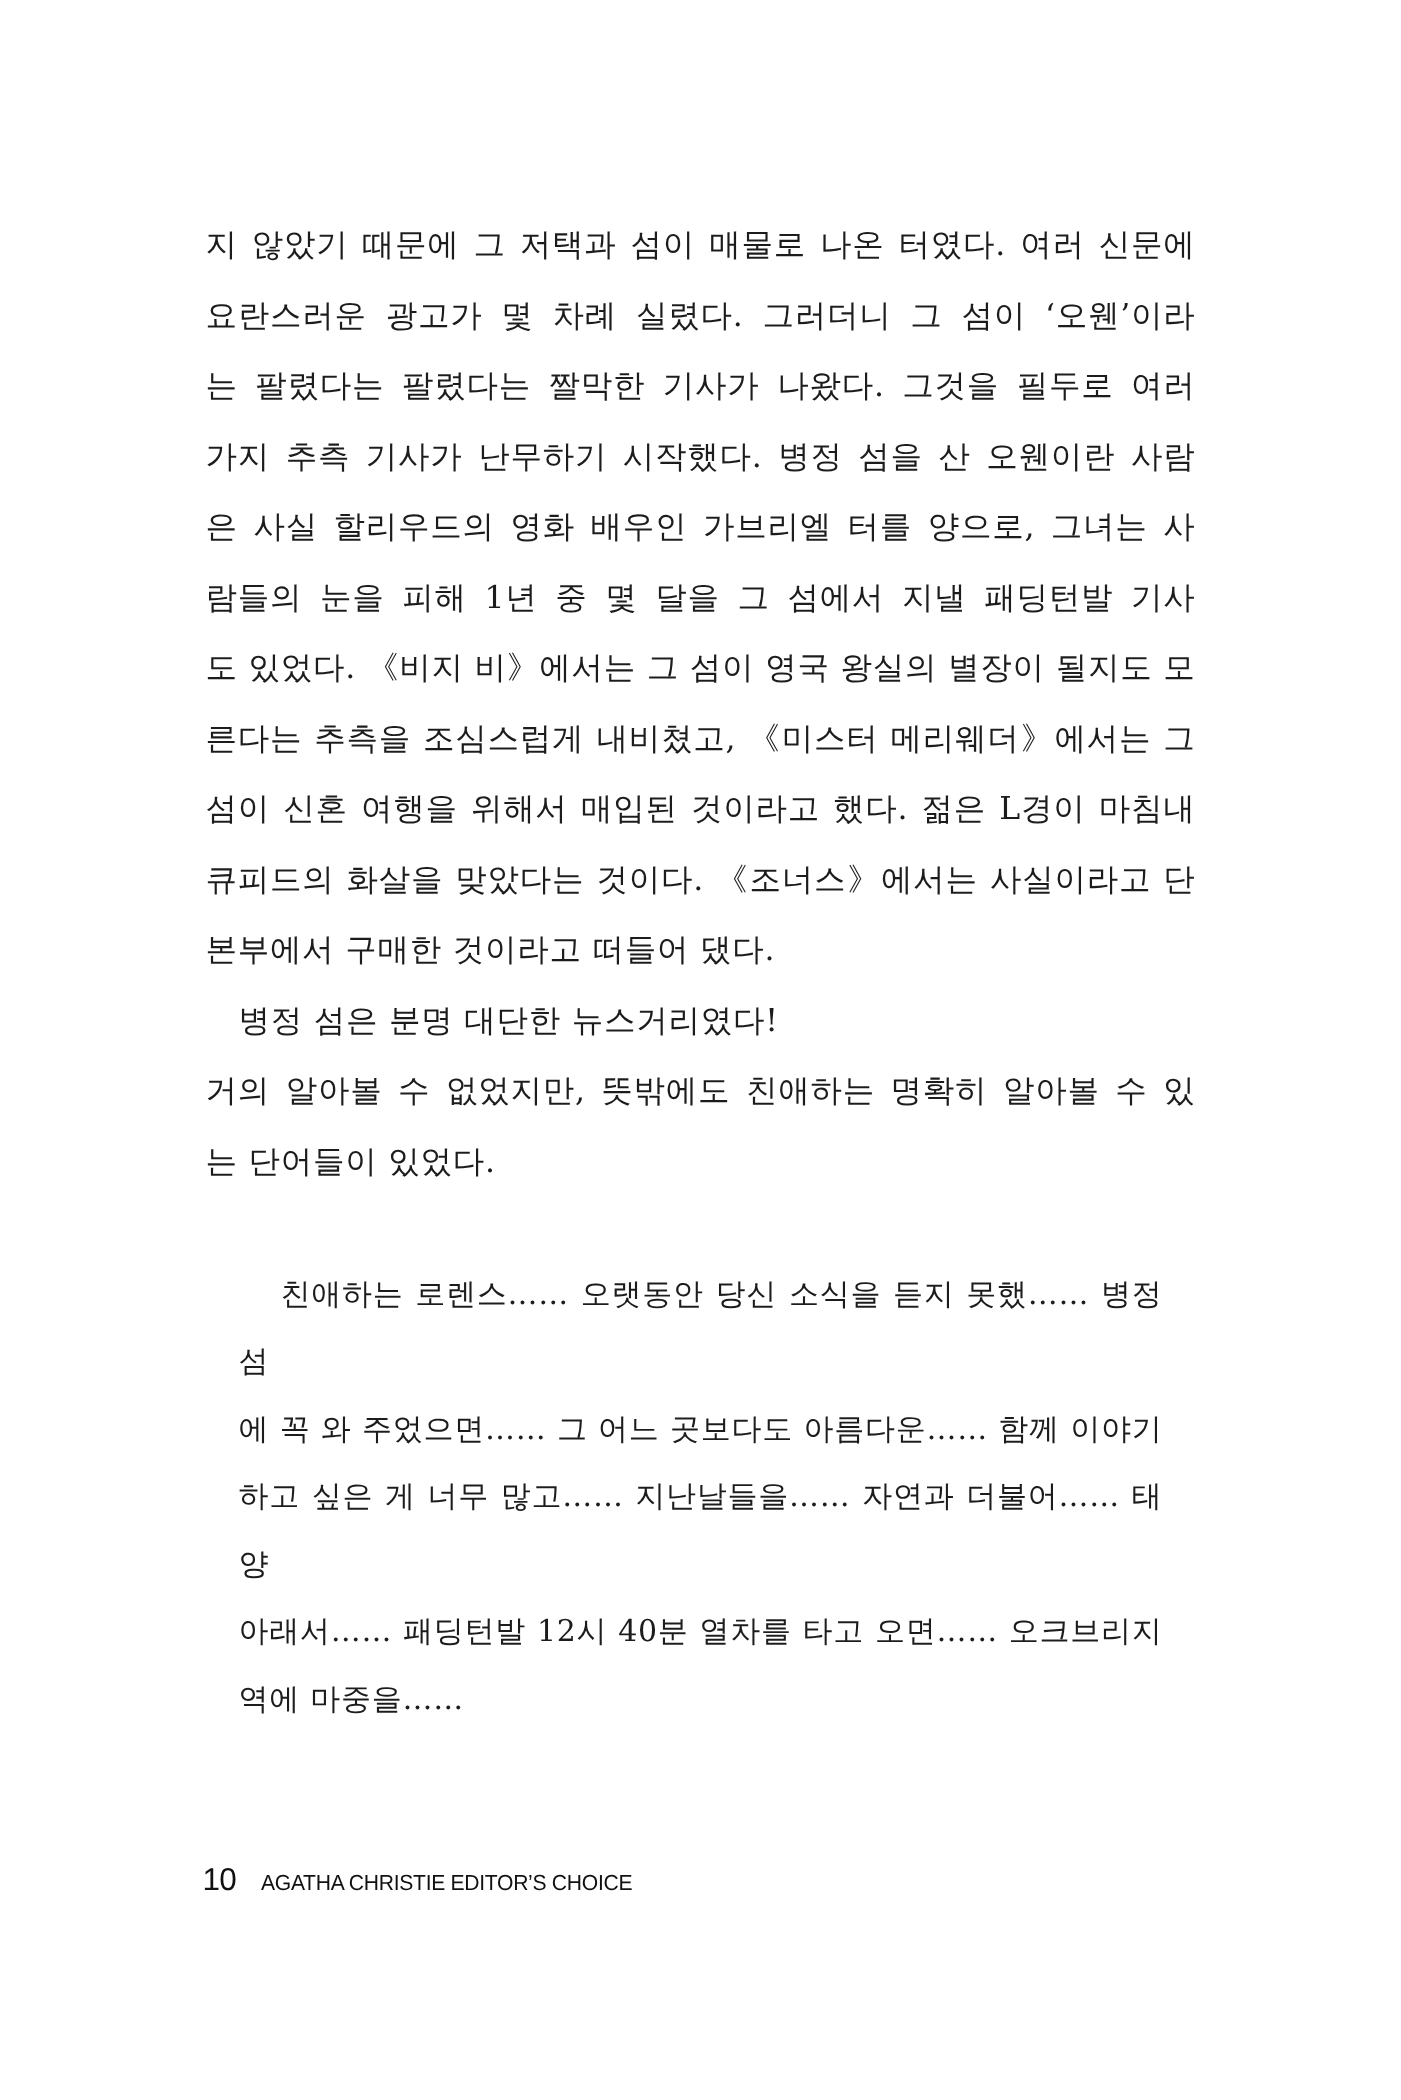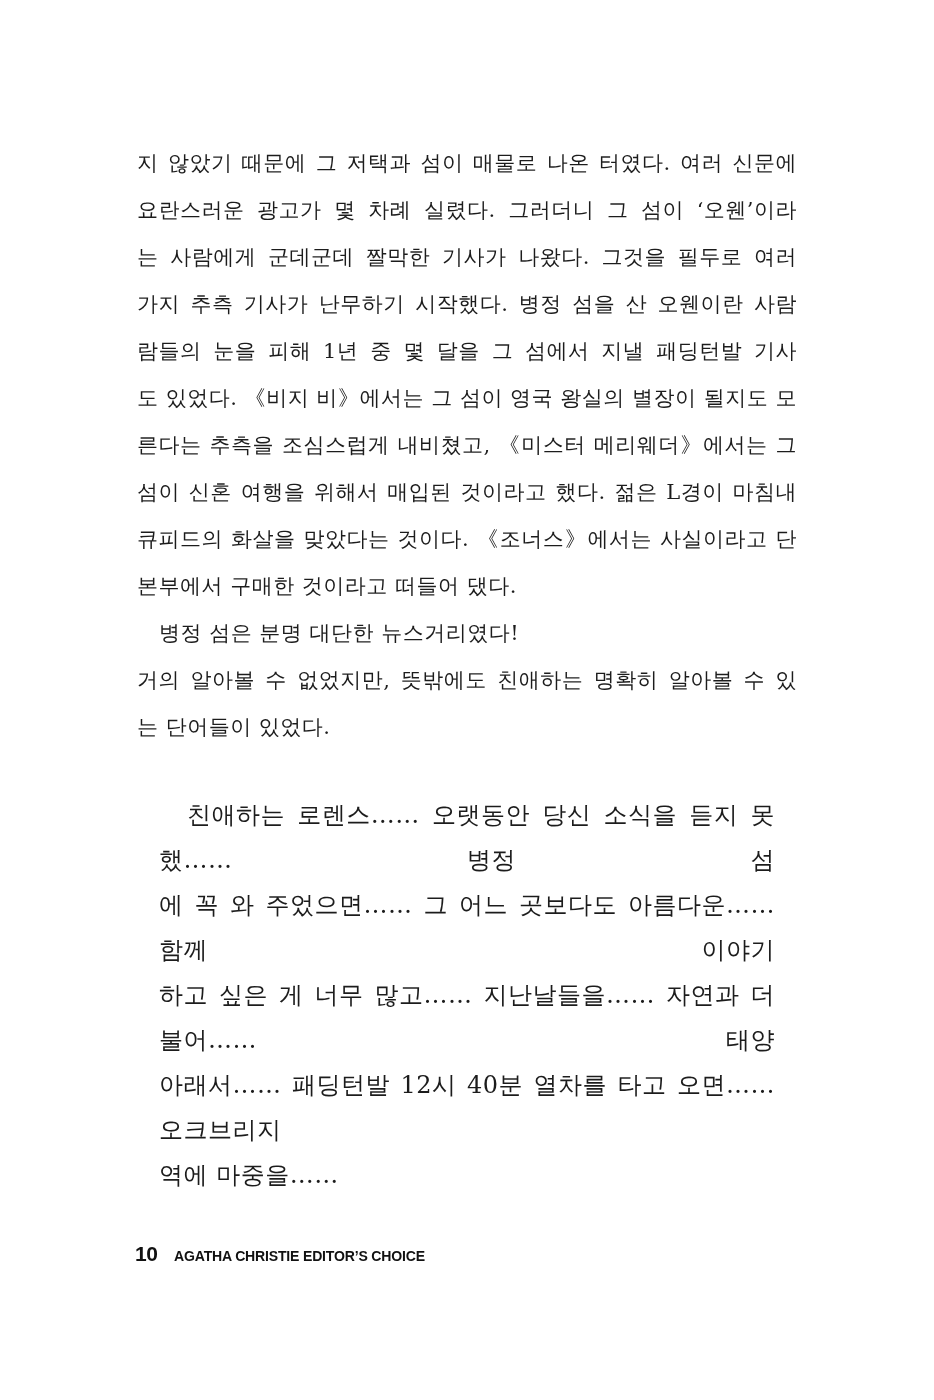--- a/index.html
+++ b/index.html
@@ -34,57 +34,58 @@
   }
   .line.indent {
     text-indent: 22px;
   }
   .letter-block {
     margin-top: 42px;
     margin-left: 22px;
     margin-right: 22px;
   }
   .letter-block .line {
-    font-size: 24px;
+    font-size: 20px;
     line-height: 45px;
   }
   .letter-block .line.first {
     text-indent: 28px;
   }
   .footer {
     position: absolute;
     left: 135px;
     top: 1242px;
     display: flex;
     align-items: baseline;
     gap: 17px;
     font-family: "Liberation Sans", sans-serif;
-    font-weight: bold;
+    font-weight: normal;
     color: #111111;
   }
   .page-num {
     font-size: 21px;
     letter-spacing: -0.5px;
   }
   .book-title {
     font-size: 14.5px;
     letter-spacing: -0.2px;
     transform: scaleX(0.97);
     transform-origin: left center;
   }
 </style>
 </head>
 <body>
 
 <div class="page">
   <main class="text-block">
     <p class="line">지 않았기 때문에 그 저택과 섬이 매물로 나온 터였다. 여러 신문에</p>
     <p class="line">요란스러운 광고가 몇 차례 실렸다. 그러더니 그 섬이 ‘오웬’이라</p>
-    <p class="line">는 사람에게 군데군데 짤막한 기사가 나왔다. 그것을 필두로 여러</p>
+    <p class="line">는 팔렸다는 팔렸다는 짤막한 기사가 나왔다. 그것을 필두로 여러</p>
     <p class="line">가지 추측 기사가 난무하기 시작했다. 병정 섬을 산 오웬이란 사람</p>
+    <p class="line">은 사실 할리우드의 영화 배우인 가브리엘 터를 양으로, 그녀는 사</p>
     <p class="line">람들의 눈을 피해 1년 중 몇 달을 그 섬에서 지낼 패딩턴발 기사</p>
     <p class="line">도 있었다. 《비지 비》에서는 그 섬이 영국 왕실의 별장이 될지도 모</p>
     <p class="line">른다는 추측을 조심스럽게 내비쳤고, 《미스터 메리웨더》에서는 그</p>
     <p class="line">섬이 신혼 여행을 위해서 매입된 것이라고 했다. 젊은 L경이 마침내</p>
     <p class="line">큐피드의 화살을 맞았다는 것이다. 《조너스》에서는 사실이라고 단</p>
     <p class="line end">본부에서 구매한 것이라고 떠들어 댔다.</p>
     <p class="line end indent">병정 섬은 분명 대단한 뉴스거리였다!</p>
     <p class="line">거의 알아볼 수 없었지만, 뜻밖에도 친애하는 명확히 알아볼 수 있</p>
     <p class="line end">는 단어들이 있었다.</p>
 

